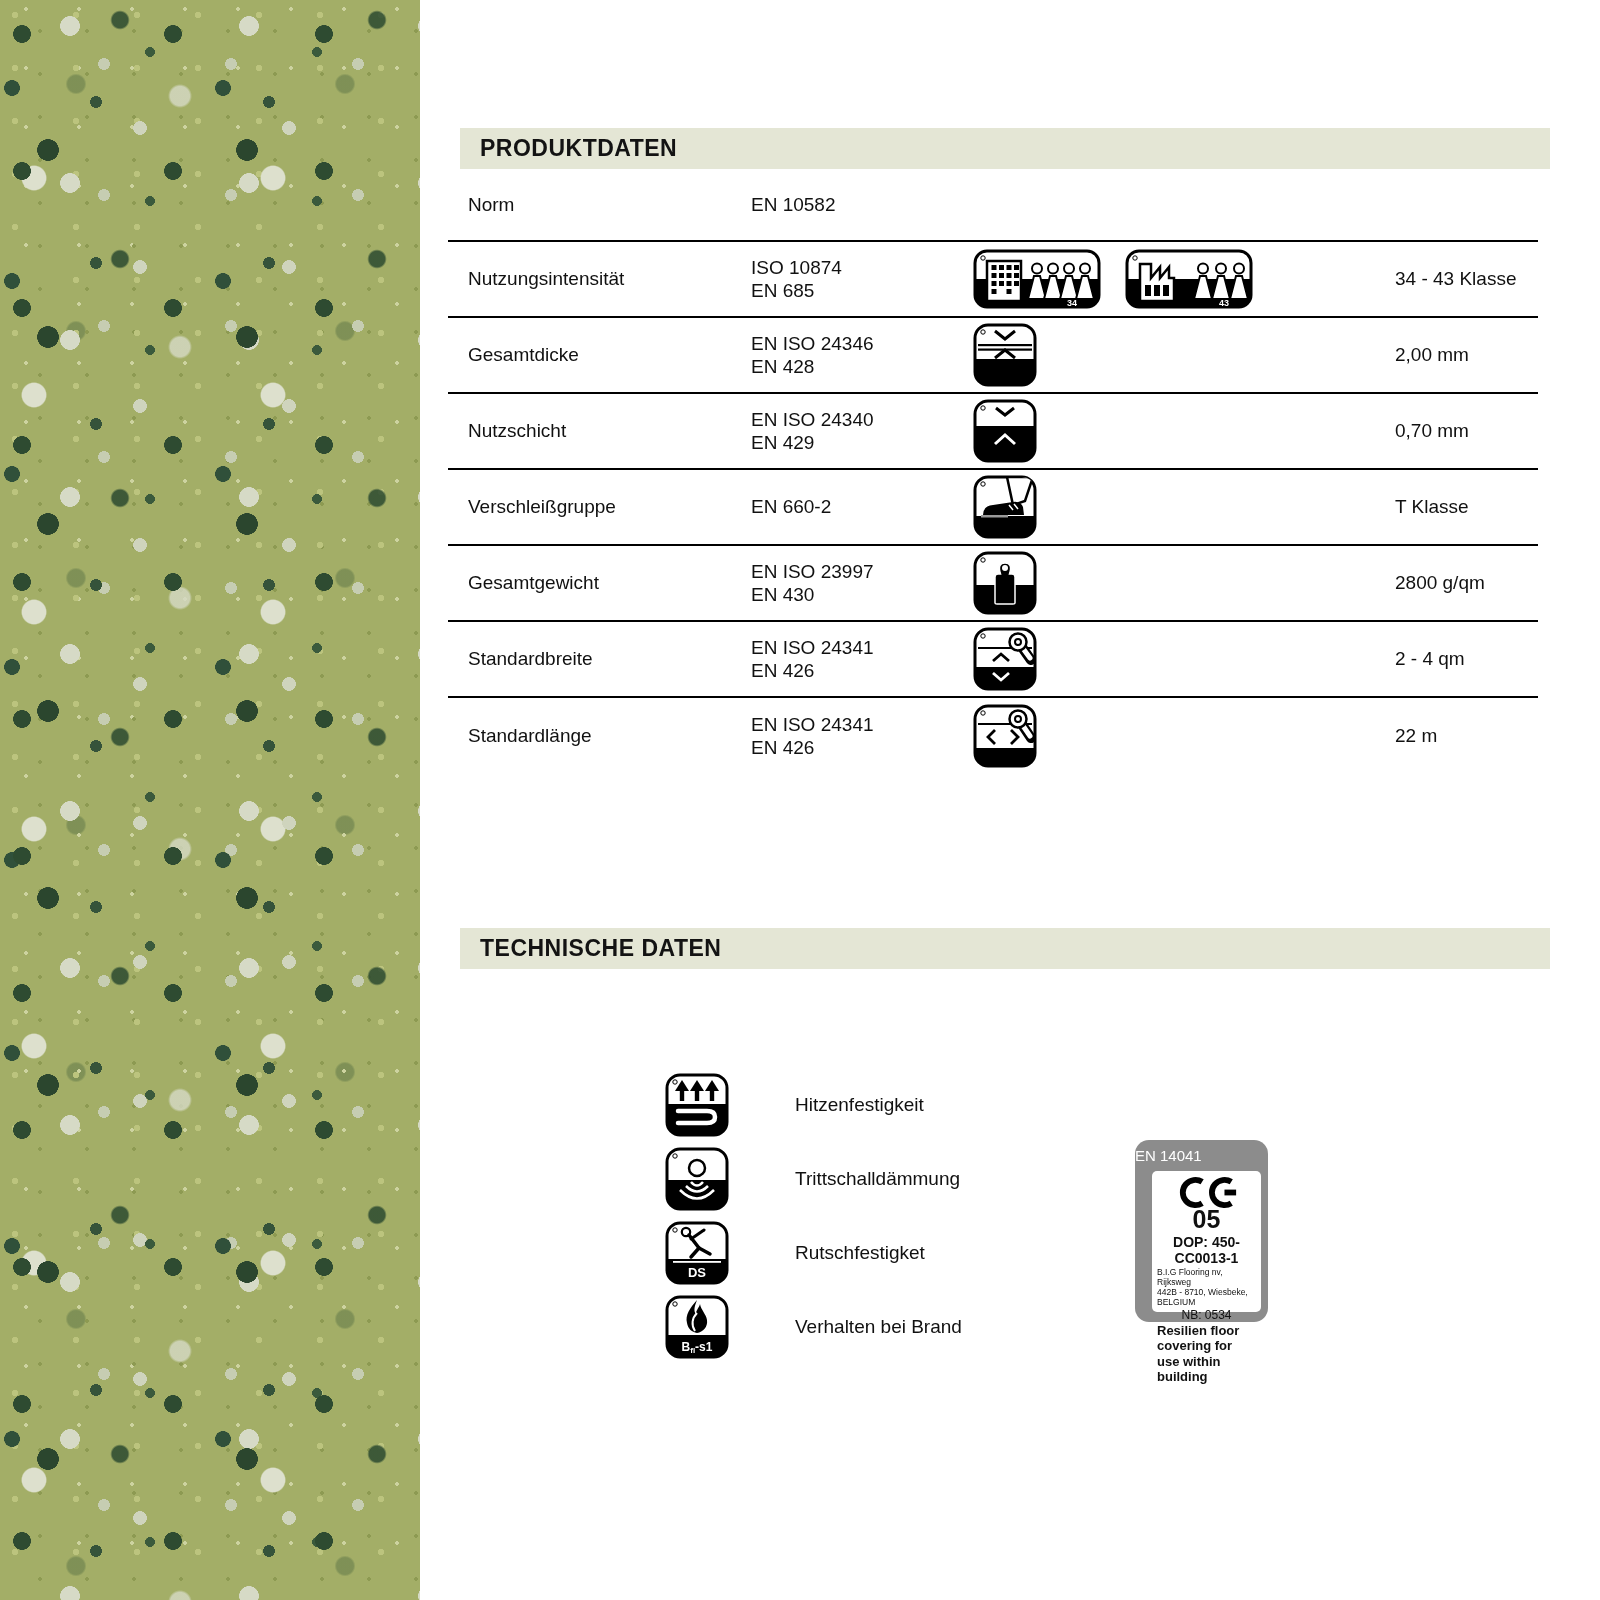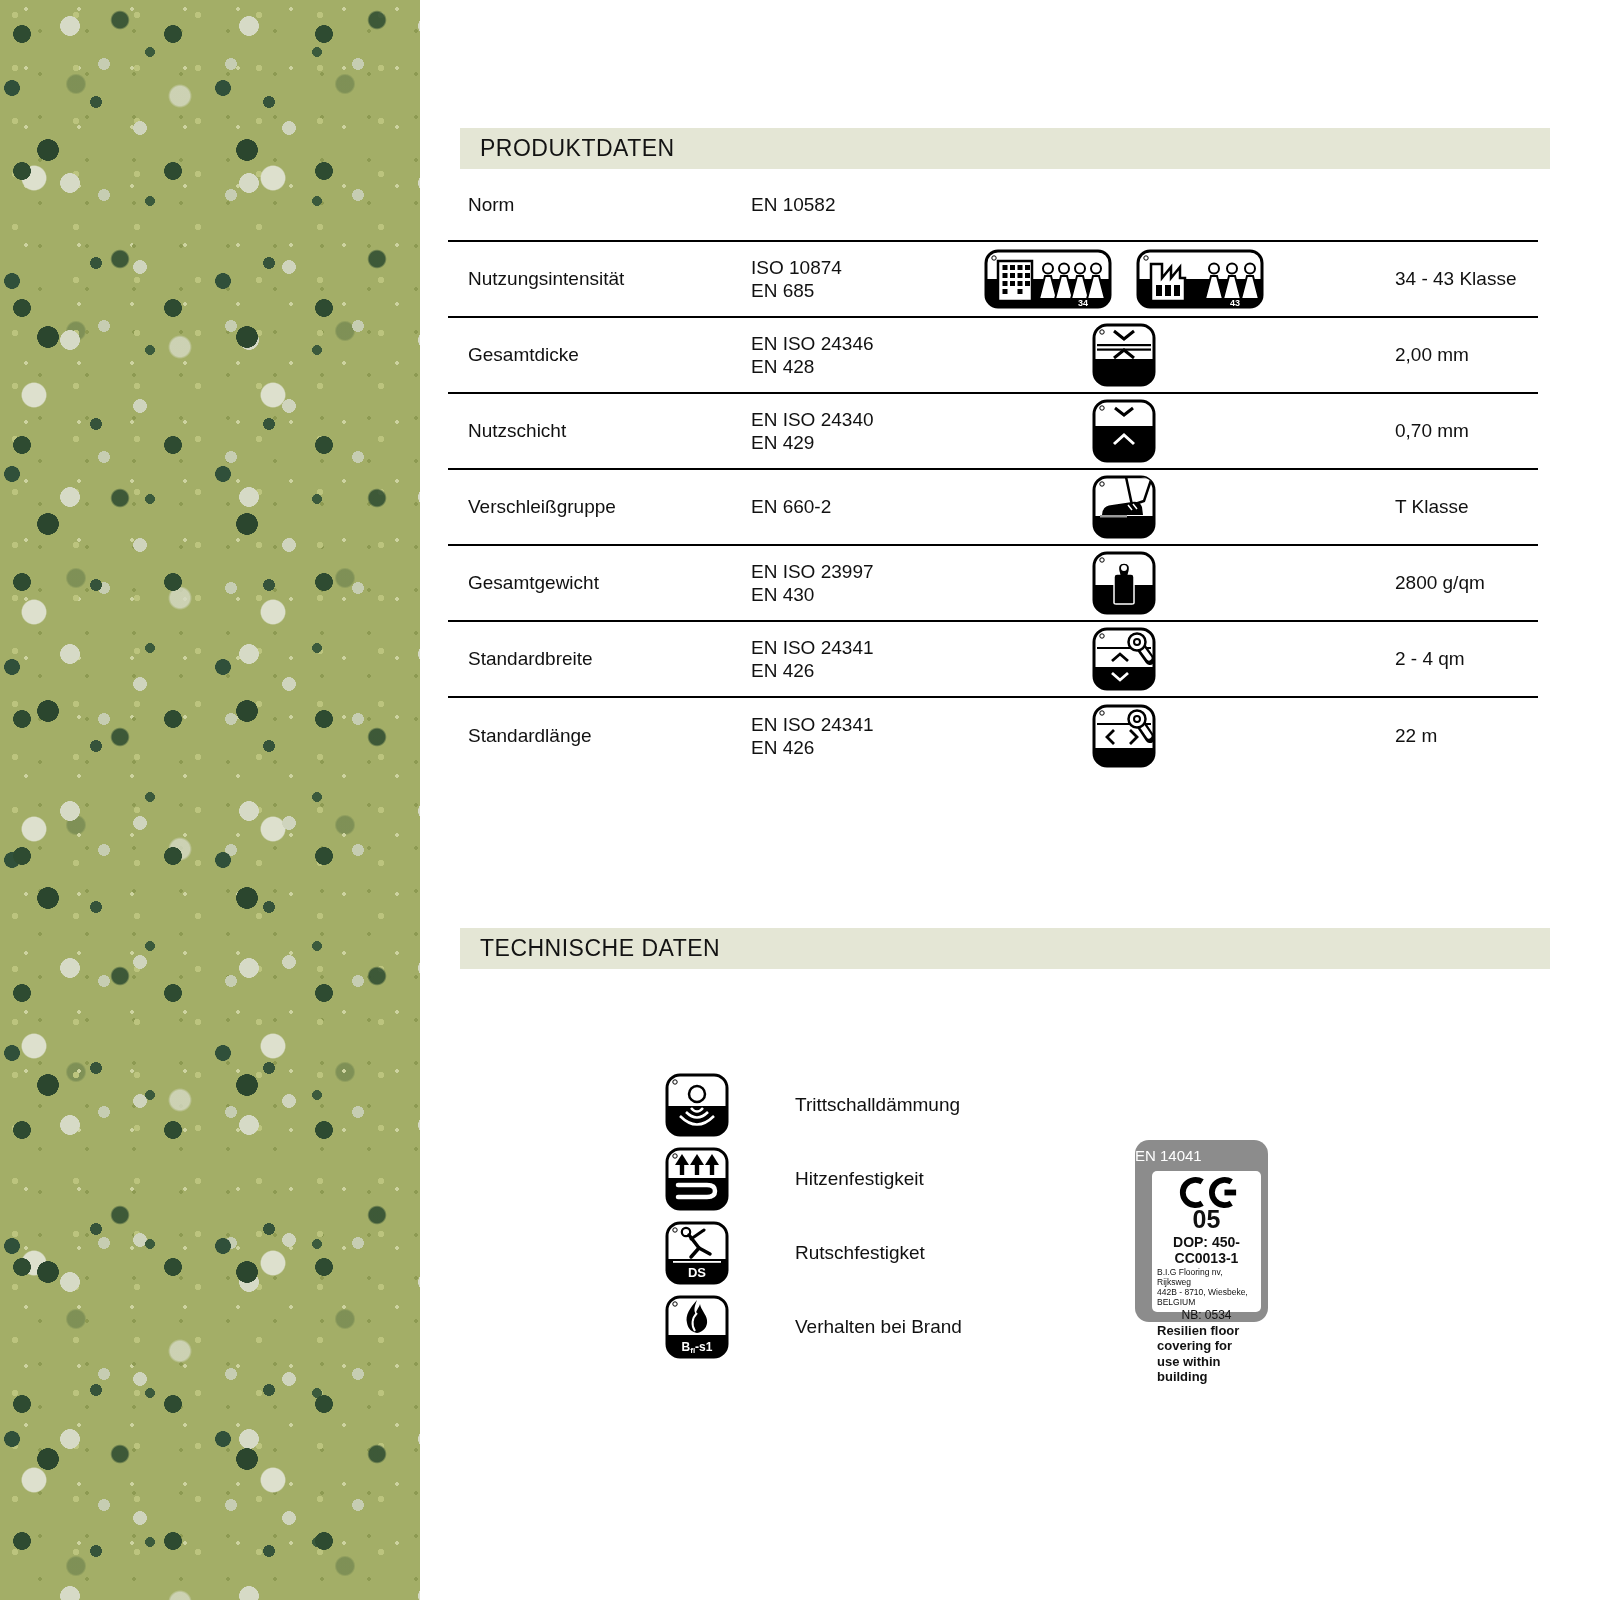--- a/index.html
+++ b/index.html
@@ -25,34 +25,34 @@
       radial-gradient(circle 2px at 26px 9px, #cdd3a0 97%, transparent),
       radial-gradient(circle 14px at 76px 84px, rgba(60,90,55,.35) 60%, transparent 75%);
     background-size:
       151px 137px, 173px 161px, 199px 187px, 167px 149px, 211px 193px, 257px 239px,
       179px 157px, 149px 139px, 239px 217px, 127px 131px, 283px 251px,
       61px 53px, 47px 43px, 53px 59px, 269px 247px;
   }
 
   
   .band{position:absolute;left:460px;width:1090px;height:41px;background:#e4e6d5;
-        font-size:23px;font-weight:normal;line-height:41px;padding-left:20px;box-sizing:border-box;
+        font-size:23px;font-weight:bold;line-height:41px;padding-left:20px;box-sizing:border-box;
         letter-spacing:.5px;color:#131313;}
   .band.produkt{top:128px;}
   .band.technik{top:928px;}
 
   
   .ptable{position:absolute;left:448px;top:169px;width:1090px;}
   .row{display:flex;align-items:center;height:76px;border-bottom:2px solid #000;box-sizing:border-box;}
   .row.first{height:73px;border-bottom:2px solid #000;}
   .row.last{border-bottom:none;}
   .c{box-sizing:border-box;}
   .c-label{width:303px;padding-left:20px;font-size:19px;}
   .c-norm{width:222px;font-size:19px;line-height:1.22;}
-  .c-icon{width:302px;display:flex;justify-content:center;align-items:center;gap:24px;}
+  .c-icon{width:302px;display:flex;align-items:center;gap:24px;}
   .c-value{flex:1;padding-left:120px;font-size:19px;}
 
   
   .tech-list{position:absolute;left:665px;top:1073px;}
   .tech-item{display:flex;align-items:center;height:64px;margin-bottom:10px;}
   .tech-label{margin-left:66px;font-size:19px;}
 
   
   .ce-card{position:absolute;left:1135px;top:1140px;width:133px;height:182px;background:#8c8c8c;
            border-radius:14px;box-sizing:border-box;}
@@ -335,58 +335,58 @@
 
   <div class="band technik">
     <span>TECHNISCHE DATEN</span>
   </div>
 
   <div class="tech-list">
 
     <div class="tech-item">
       <svg width="64" height="64" viewBox="0 0 64 64">
         <defs>
-            <clipPath id="cpN">
-              <rect x="2" y="2" width="60" height="60" rx="13"></rect>
-            </clipPath>
-          </defs>
-        <rect x="2" y="2" width="60" height="60" rx="13" fill="#fff" stroke="#000" stroke-width="3"></rect>
-        <rect x="2" y="33" width="60" height="29" clip-path="url(#cpN)" fill="#000"></rect>
-        <circle cx="10" cy="9" r="2.2" fill="none" stroke="#000" stroke-width="1"></circle>
-        <g clip-path="url(#cpN)">
-          <circle cx="32" cy="21" r="8" fill="#fff" stroke="#000" stroke-width="2.5"></circle>
-          <path d="M26 35 Q32 42 38 35" fill="none" stroke="#fff" stroke-width="2.5"></path>
-          <path d="M21 39 Q32 50 43 39" fill="none" stroke="#fff" stroke-width="2.5"></path>
-          <path d="M15 43 Q32 60 49 43" fill="none" stroke="#fff" stroke-width="2.5"></path>
-        </g>
-      </svg>
-      <div class="tech-label">Trittschalldämmung</div>
-    </div>
-
-    <div class="tech-item">
-      <svg width="64" height="64" viewBox="0 0 64 64">
-        <defs>
             <clipPath id="cpH">
               <rect x="2" y="2" width="60" height="60" rx="13"></rect>
             </clipPath>
           </defs>
         <rect x="2" y="2" width="60" height="60" rx="13" fill="#fff" stroke="#000" stroke-width="3"></rect>
         <rect x="2" y="31" width="60" height="31" clip-path="url(#cpH)" fill="#000"></rect>
         <circle cx="10" cy="9" r="2.2" fill="none" stroke="#000" stroke-width="1"></circle>
         <g clip-path="url(#cpH)" fill="#000">
           <rect x="14.8" y="17" width="4.4" height="11"></rect>
             <path d="M10 18 L17 7 L24 18 Z"></path>
           <rect x="29.8" y="17" width="4.4" height="11"></rect>
             <path d="M25 18 L32 7 L39 18 Z"></path>
           <rect x="44.8" y="17" width="4.4" height="11"></rect>
             <path d="M40 18 L47 7 L54 18 Z"></path>
           <path d="M13 38 H42 Q50 38 50 44 Q50 50 42 50 H13" fill="none" stroke="#fff" stroke-width="4.5" stroke-linecap="round"></path>
         </g>
       </svg>
       <div class="tech-label">Hitzenfestigkeit</div>
+    </div>
+
+    <div class="tech-item">
+      <svg width="64" height="64" viewBox="0 0 64 64">
+        <defs>
+            <clipPath id="cpN">
+              <rect x="2" y="2" width="60" height="60" rx="13"></rect>
+            </clipPath>
+          </defs>
+        <rect x="2" y="2" width="60" height="60" rx="13" fill="#fff" stroke="#000" stroke-width="3"></rect>
+        <rect x="2" y="33" width="60" height="29" clip-path="url(#cpN)" fill="#000"></rect>
+        <circle cx="10" cy="9" r="2.2" fill="none" stroke="#000" stroke-width="1"></circle>
+        <g clip-path="url(#cpN)">
+          <circle cx="32" cy="21" r="8" fill="#fff" stroke="#000" stroke-width="2.5"></circle>
+          <path d="M26 35 Q32 42 38 35" fill="none" stroke="#fff" stroke-width="2.5"></path>
+          <path d="M21 39 Q32 50 43 39" fill="none" stroke="#fff" stroke-width="2.5"></path>
+          <path d="M15 43 Q32 60 49 43" fill="none" stroke="#fff" stroke-width="2.5"></path>
+        </g>
+      </svg>
+      <div class="tech-label">Trittschalldämmung</div>
     </div>
 
     <div class="tech-item">
       <svg width="64" height="64" viewBox="0 0 64 64">
         <defs>
             <clipPath id="cpD">
               <rect x="2" y="2" width="60" height="60" rx="13"></rect>
             </clipPath>
           </defs>
         <rect x="2" y="2" width="60" height="60" rx="13" fill="#fff" stroke="#000" stroke-width="3"></rect>

